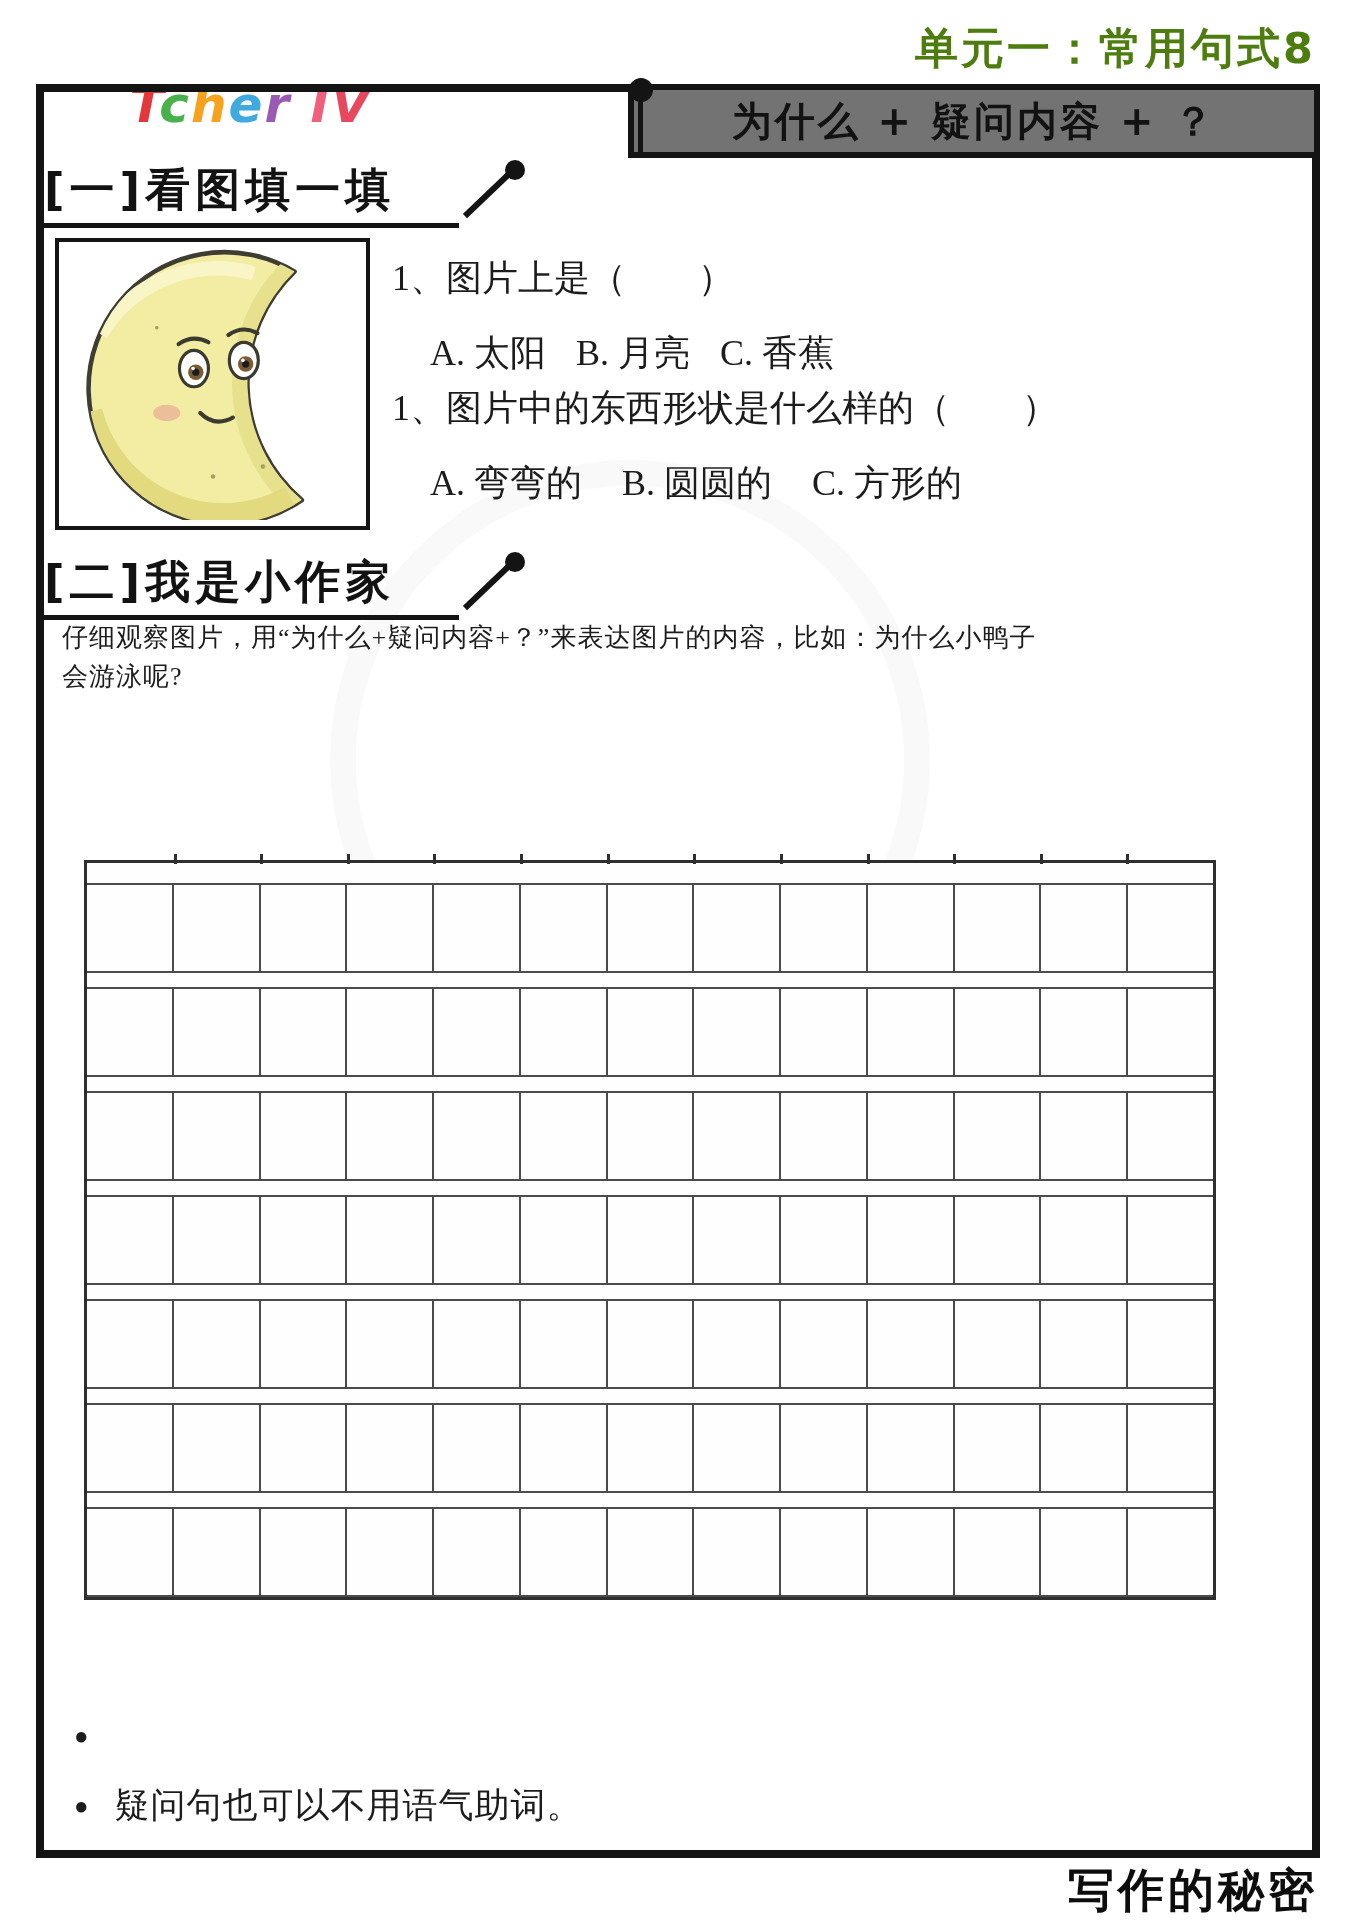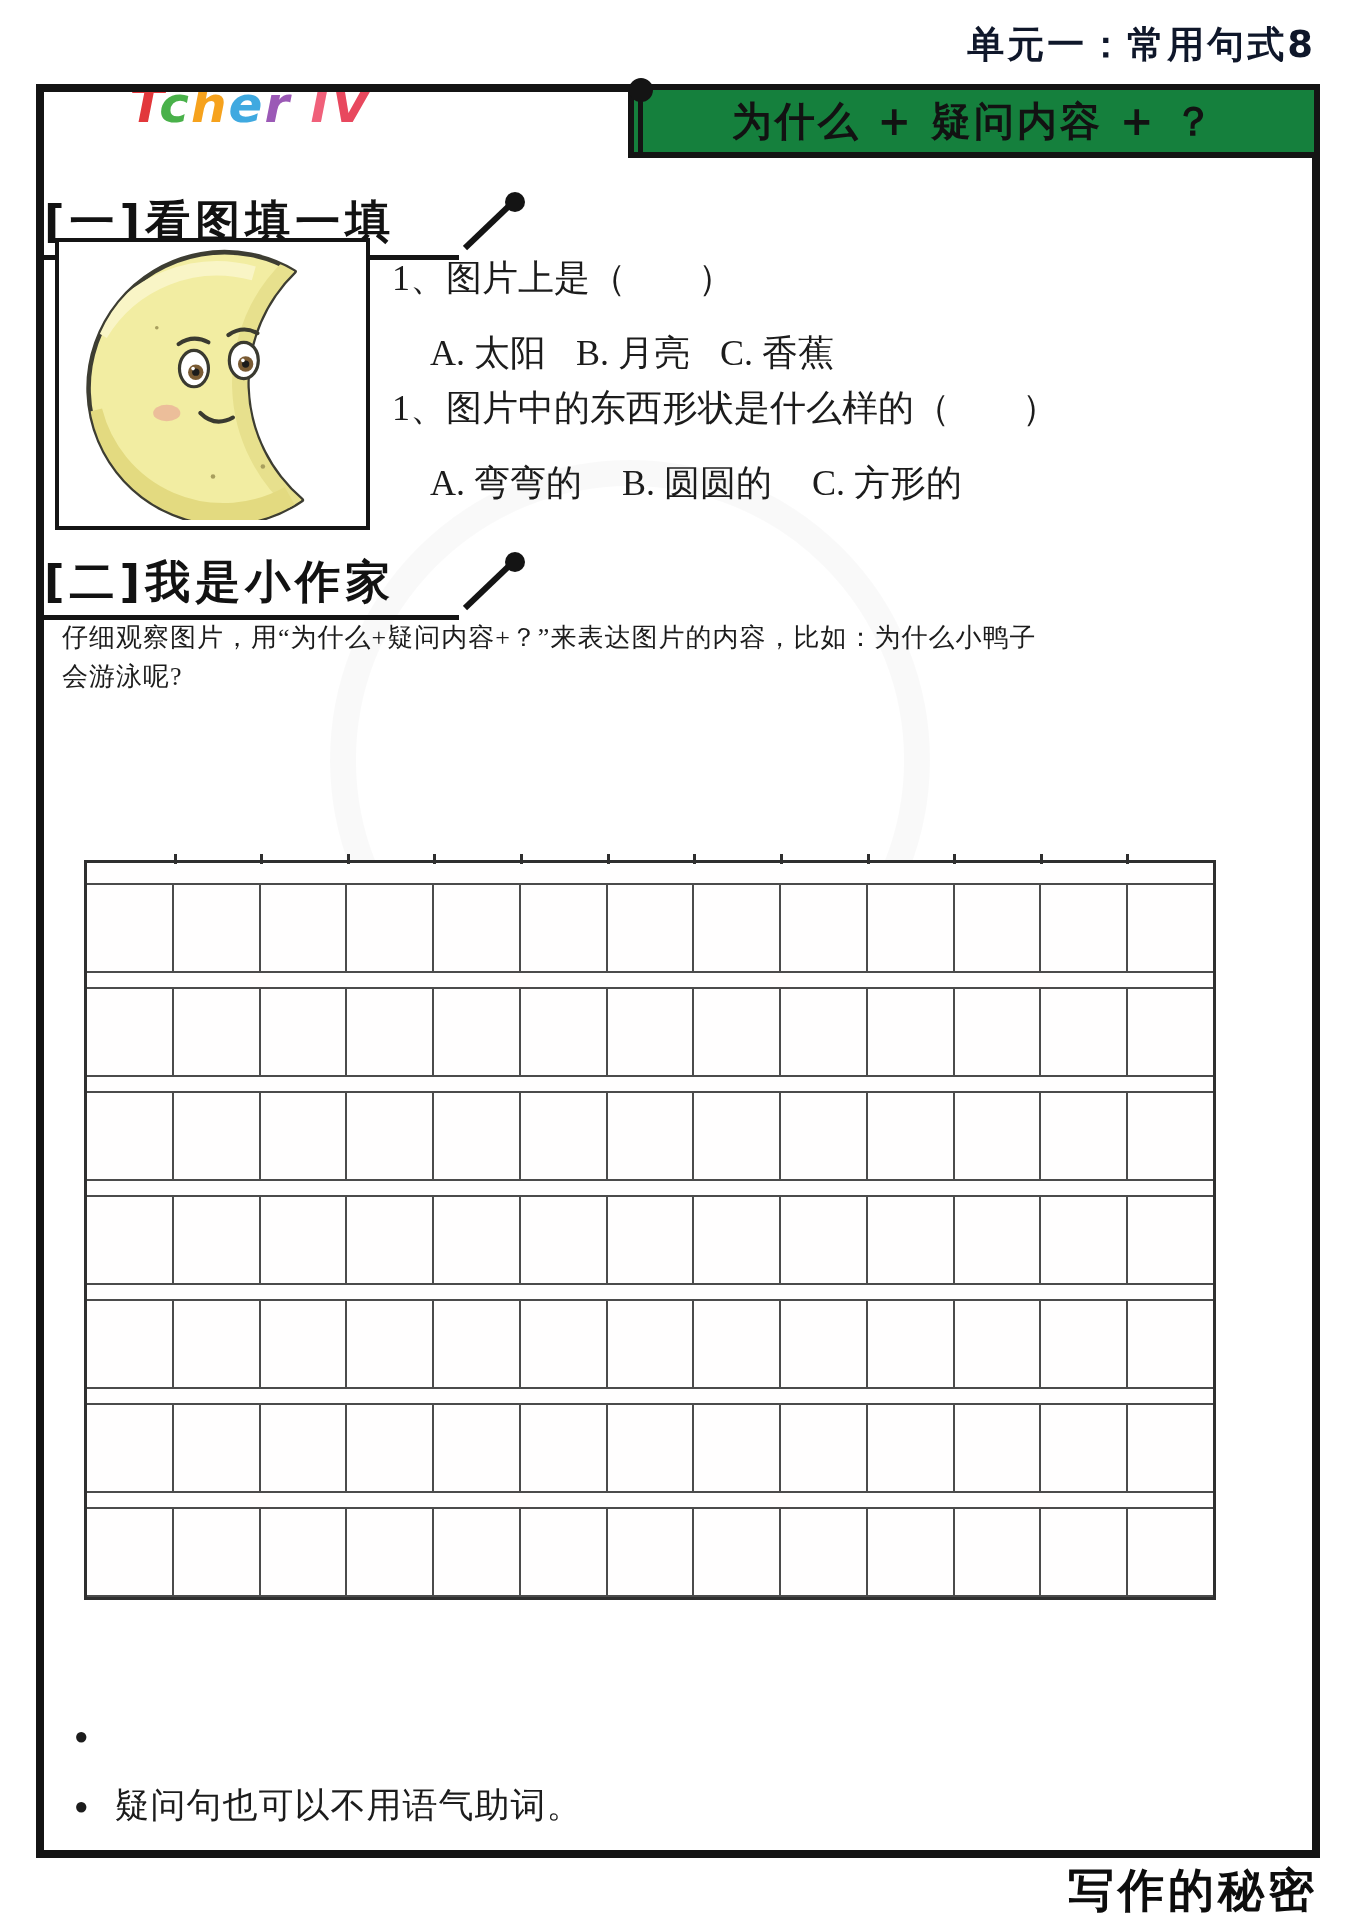--- a/index.html
+++ b/index.html
@@ -10,35 +10,35 @@
     font-family:"Liberation Serif","DejaVu Serif",serif; color:#1c1c1c;
   }
   
   .logo {
     position:absolute; left:52px; top:18px; font-family:"DejaVu Sans","Liberation Sans",sans-serif;
     font-weight:900; font-style:italic; font-size:50px; letter-spacing:2px; white-space:pre;
   }
   .logo-ch { text-shadow:0 0 3px #fff; }
   .unit-title {
     position:absolute; right:42px; top:20px; font-family:"DejaVu Sans","Liberation Sans",sans-serif;
-    font-weight:900; font-size:37px; letter-spacing:3px; color:#0f172a;
+    font-weight:900; font-size:43px; letter-spacing:3px; color:#4d7c0f;
   }
   
   .main-border {
     position:absolute; left:36px; top:84px; width:1284px; height:1774px;
     border:8px solid #141414; background:transparent;
   }
   
   .wm { position:absolute; border-radius:50%; pointer-events:none; }
   .wm1 { left:330px; top:460px;  width:600px; height:600px; border:26px solid rgba(0,0,0,0.022); }
   .wm2 { left:430px; top:950px;  width:460px; height:460px; border:22px solid rgba(0,0,0,0.02); }
   
   .formula-box {
     position:absolute; left:628px; top:84px; width:692px; height:74px;
-    border:6px solid #141414; background:#15803d;
+    border:6px solid #141414; background:#737373;
     display:flex; align-items:center; justify-content:center;
     font-family:"DejaVu Sans","Liberation Sans",sans-serif; font-weight:900;
     font-size:40px; letter-spacing:3px; color:#121212; white-space:pre;
   }
   .pin-dot {
     position:absolute; width:24px; height:24px; border-radius:50%; background:#141414;
   }
   .formula-box .pin-dot { left:-5px; top:-12px; }
   .formula-box .pin-line {
     position:absolute; left:4px; top:6px; width:5px; height:58px; background:#141414;
@@ -111,21 +111,21 @@
   <div class="main-border"></div>
   <div class="wm wm1"></div>
   <div class="wm wm2"></div>
 
   <div class="formula-box">
     <span class="pin-dot"></span>
     <span class="pin-line"></span>
     <span>为什么 + 疑问内容 + ？</span>
   </div>
 
-  <div class="sec-head" style="left:44px; top:160px;margin-top:32px;">
+  <div class="sec-head" style="left:44px; top:160px;">
     <span class="sec-title">[一]看图填一填</span>
     <svg class="pin-svg" width="70" height="60" viewBox="0 0 70 60">
       <line x1="2" y1="56" x2="46" y2="14" stroke="#141414" stroke-width="6"></line>
       <circle cx="52" cy="10" r="10" fill="#141414"></circle>
     </svg>
   </div>
 
   <div class="moon-box">
     <svg width="290" height="272" viewBox="0 0 300 300">
       <defs>

